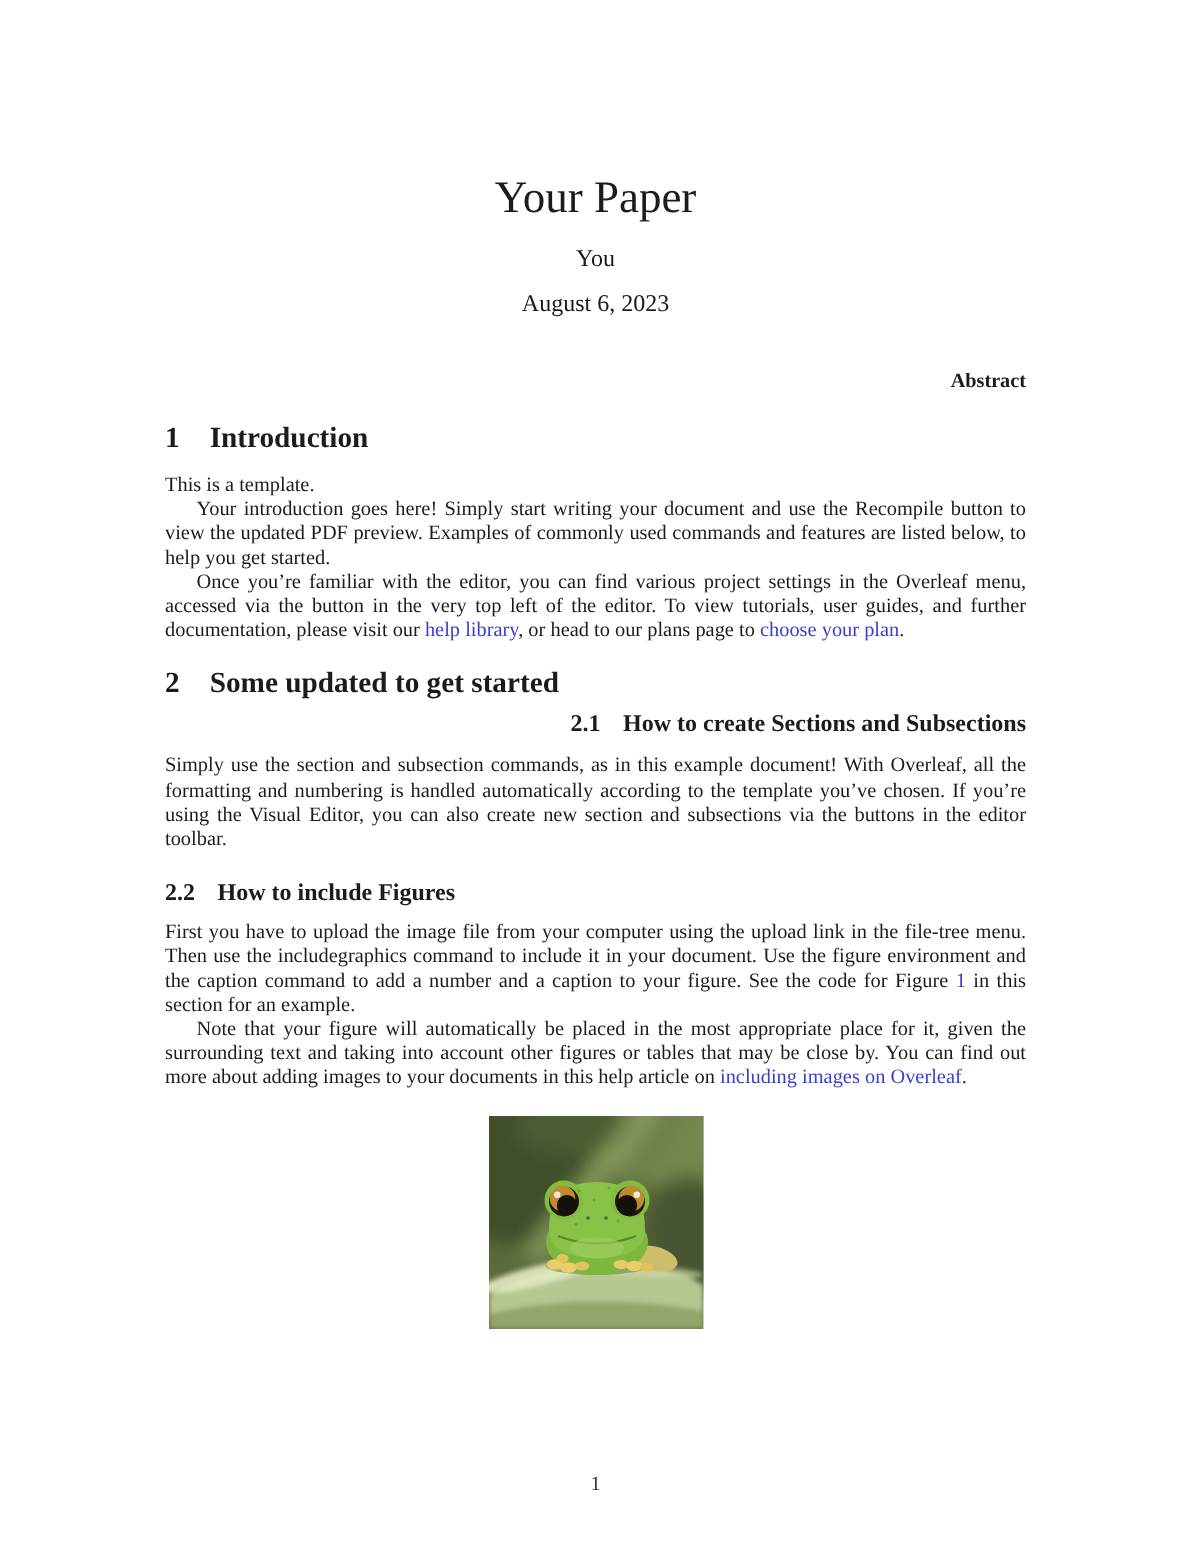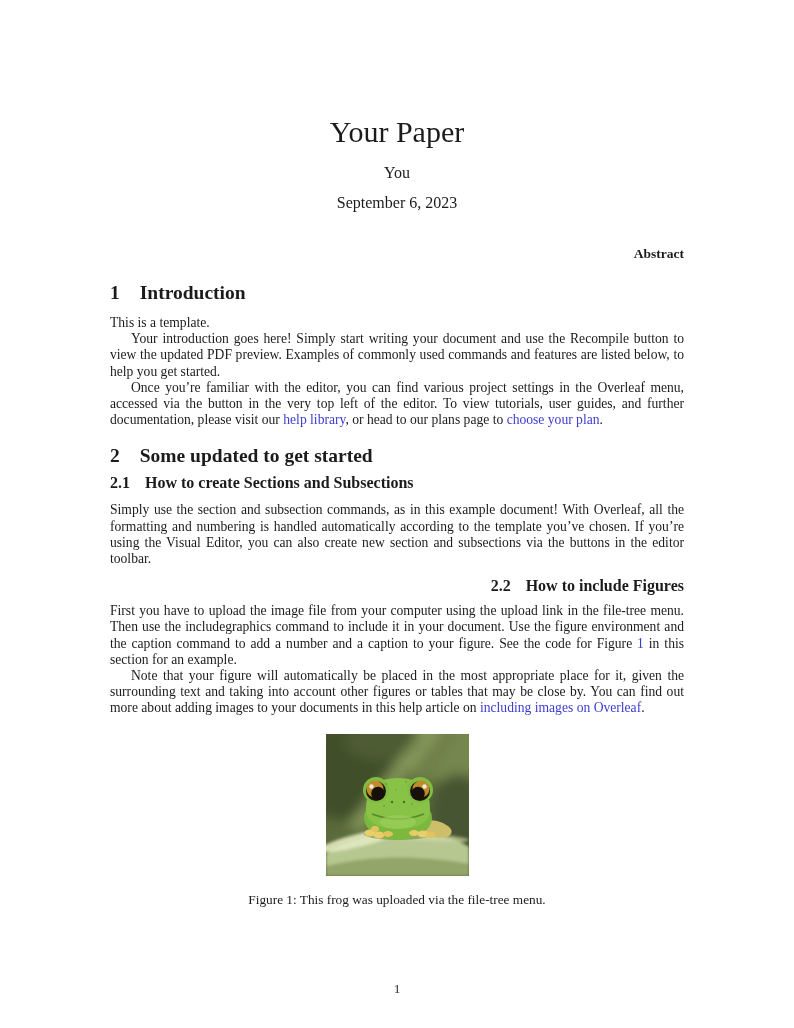--- a/index.html
+++ b/index.html
@@ -16,41 +16,41 @@
   .paper-author { font-size:16px; text-align:center; margin-top:18px; line-height:19px; }
   .paper-date { font-size:16px; text-align:center; margin-top:11px; line-height:19px; }
   .abs-head { font-size:13.5px; font-weight:700; text-align:right; margin-top:34px; line-height:16px; }
   .abs-text { font-size:13.6px; margin:5px 24px 0 45px; line-height:16px; }
   .sec-heading { font-size:19.5px; font-weight:700; line-height:21px; }
   .sub-heading { font-size:16px; font-weight:700; line-height:18px; }
   .sec-num { margin-right:20px; }
   .sub-num { margin-right:15px; }
   .mt-sec1 { margin-top:20px; }
   .mt-sec2 { margin-top:17px; }
-  .mt-sub21 { margin-top:8px; }
-  .mt-sub22 { margin-top:10px;text-align:right; }
+  .mt-sub21 { margin-top:8px;text-align:right; }
+  .mt-sub22 { margin-top:20px; }
   .para { font-size:13.6px; line-height:16.2px; text-align:justify; }
   .first { margin-top:12px; }
   .after-head { margin-top:10px; }
   .after-head2 { margin-top:8px; }
   .indent { text-indent:21px; }
   .doclink { color:#3c3cd2; text-decoration:none; cursor:pointer; }
   .fig-wrap { margin-top:17px; text-align:center; }
   .fig-wrap svg { display:inline-block; vertical-align:top; }
   .fig-caption { margin-top:16px; font-size:13.3px; text-align:center; line-height:16px; }
   .page-num { position:absolute; top:981px; left:0; width:794px; text-align:center; font-size:13.5px; color:#333; }
 </style>
 </head>
 <body>
 
 <div class="content">
 
   <div class="paper-title">Your Paper</div>
   <div class="paper-author">You</div>
-  <div class="paper-date">September 6, 2023</div>
+  <div class="paper-date">August 6, 2023</div>
 
   <div class="abs-head">Abstract</div>
 
   <div class="sec-heading mt-sec1"><span class="sec-num">1</span><span>Introduction</span></div>
 
   <p class="para first">This is a template.</p>
   <p class="para indent">Your introduction goes here! Simply start writing your document and use the Recompile button to view the updated PDF preview. Examples of commonly used commands and features are listed below, to help you get started.</p>
   <p class="para indent"><span>Once you’re familiar with the editor, you can find various project settings in the Overleaf menu, accessed via the button in the very top left of the editor. To view tutorials, user guides, and further documentation, please visit our </span><a class="doclink">help library</a><span>, or head to our plans page to </span><a class="doclink">choose your plan</a><span>.</span></p>
 
   <div class="sec-heading mt-sec2"><span class="sec-num">2</span><span>Some updated to get started</span></div>
@@ -113,18 +113,17 @@
         <circle cx="86" cy="70" r="1" fill="#5f9130" opacity="0.6"></circle>
         <ellipse cx="44" cy="99" rx="5.5" ry="3.5" fill="#eace6a"></ellipse>
         <ellipse cx="53" cy="101" rx="5.5" ry="3.5" fill="#eace6a"></ellipse>
         <ellipse cx="62" cy="100" rx="5" ry="3" fill="#e3c35f"></ellipse>
         <ellipse cx="49" cy="95" rx="4" ry="3" fill="#e3c35f"></ellipse>
         <ellipse cx="88" cy="99" rx="5" ry="3" fill="#e8cb67"></ellipse>
         <ellipse cx="97" cy="100" rx="5.5" ry="3.5" fill="#eace6a"></ellipse>
         <ellipse cx="105" cy="101" rx="4.5" ry="3" fill="#e3c35f"></ellipse>
       </g>
     </svg>
-    <figcaption class="fig-caption">Figure 1: This frog was uploaded via the file-tree menu.</figcaption>
   </figure>
 
 </div>
 
 <div class="page-num">1</div>
 
 </body></html>

